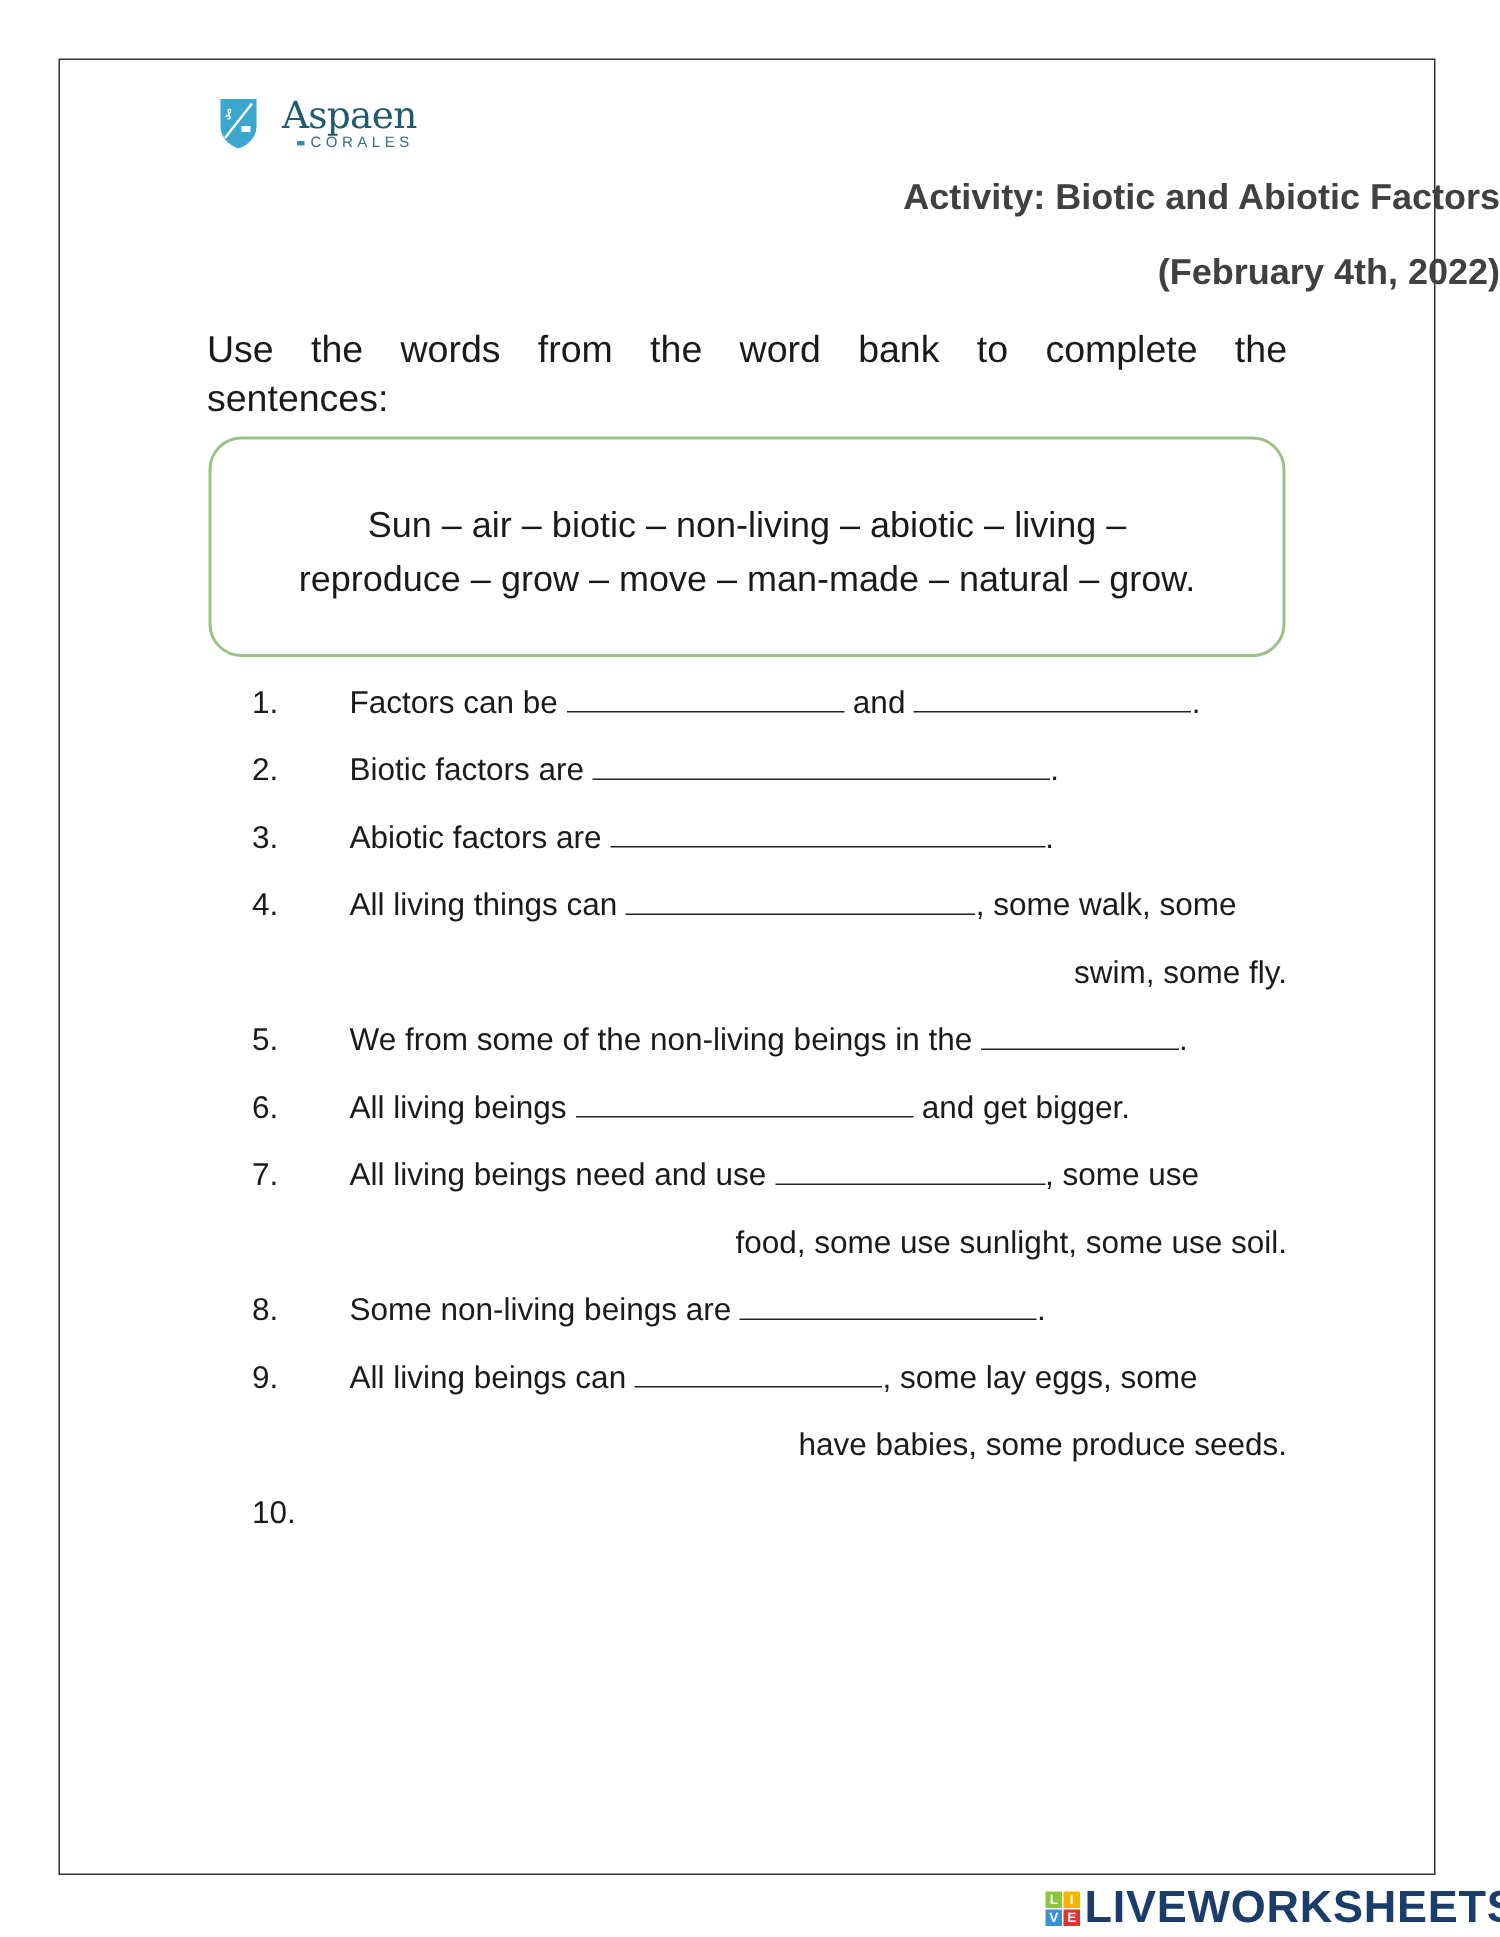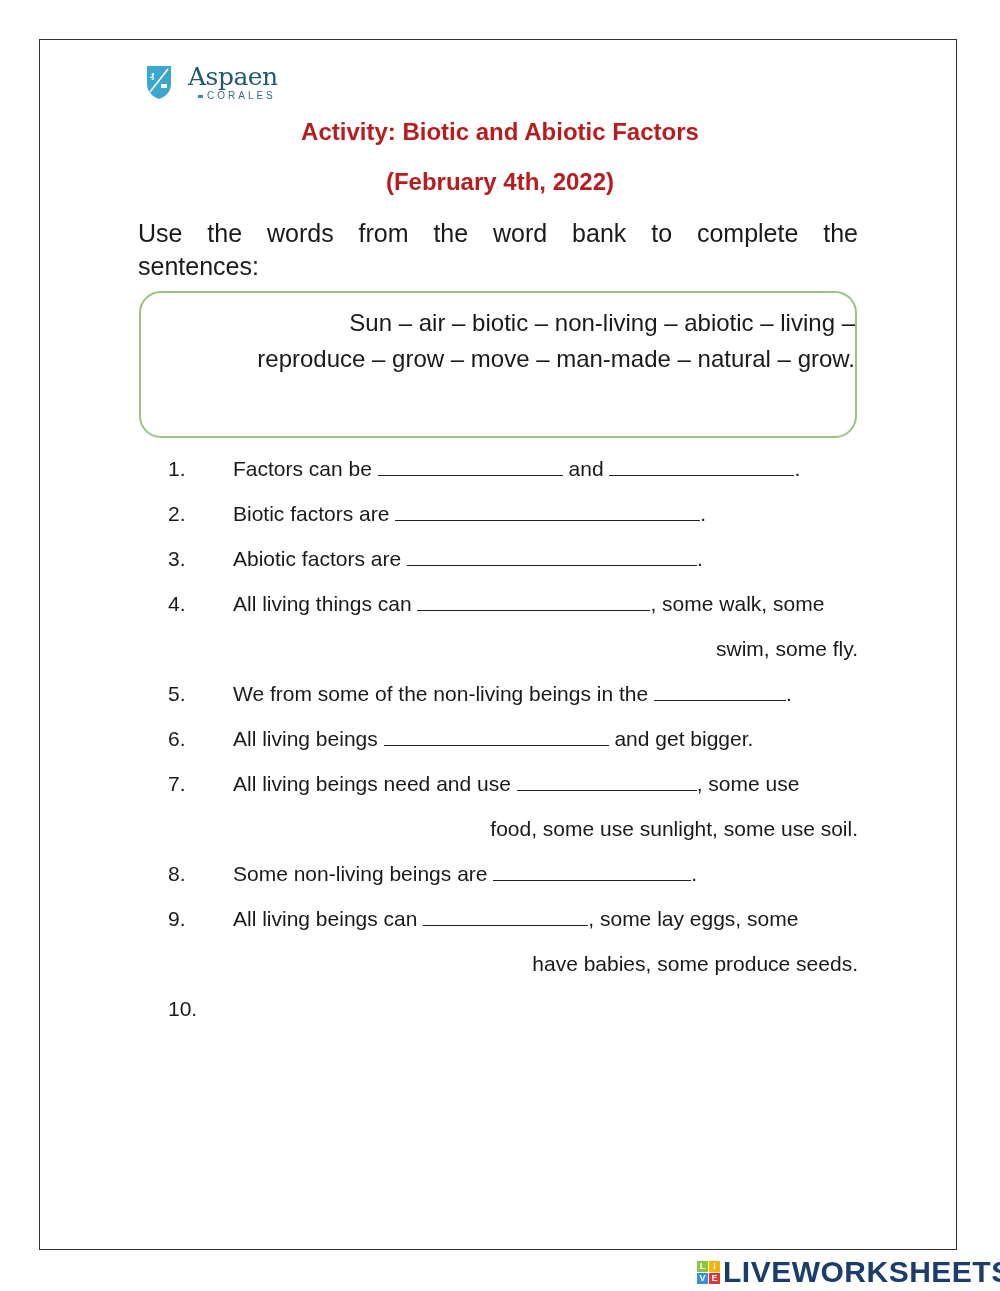--- a/index.html
+++ b/index.html
@@ -4,25 +4,25 @@
 <style>
   html, body { margin: 0; padding: 0; background: #ffffff; }
   body { width: 1000px; height: 1291px; position: relative; overflow: hidden; font-family: "Liberation Sans", sans-serif; color: #1a1a1a; }
   .page { position: absolute; left: 39px; top: 39px; width: 918px; height: 1211px; border: 1.5px solid #333; box-sizing: border-box; background: #fff; }
   .logo { position: absolute; left: 146px; top: 64px; display: flex; align-items: flex-start; }
   .logo-shield { width: 26px; height: 36px; }
   .logo-text { margin-left: 16px; line-height: 1; }
   .logo-name { font-family: "DejaVu Serif", serif; font-size: 25px; color: #1f5a6e; letter-spacing: -0.5px; display: block; }
   .logo-sub { font-family: "Liberation Sans", sans-serif; font-size: 10px; color: #3a6e80; letter-spacing: 3px; display: block; margin-top: 2px; margin-left: 10px; }
   .logo-sub::before { content: ""; display: inline-block; width: 5px; height: 3px; background: #3a8bb0; margin-right: 4px; vertical-align: middle; }
-  .title { position: absolute; left: 0; width: 1000px; text-align: center; color: #b91c1c; font-weight: bold; font-size: 24px; font-family: "Liberation Sans", sans-serif; }
+  .title { position: absolute; left: 0; width: 1000px; text-align: right; color: #404040; font-weight: bold; font-size: 24px; font-family: "Liberation Sans", sans-serif; }
   .title.t1 { top: 118px; }
   .title.t2 { top: 168px; }
   .instructions { position: absolute; left: 138px; top: 217px; width: 720px; font-size: 25px; line-height: 33px; text-align: justify; text-align-last: left; word-spacing: 6px; }
-  .wordbank { position: absolute; left: 139px; top: 291px; width: 718px; height: 147px; border: 2px solid #9ac285; border-radius: 22px; box-sizing: border-box; text-align: right; font-size: 24px; line-height: 36px; padding-top: 12px; }
+  .wordbank { position: absolute; left: 139px; top: 291px; width: 718px; height: 147px; border: 2px solid #9ac285; border-radius: 22px; box-sizing: border-box; text-align: center; font-size: 24px; line-height: 36px; padding-top: 40px; }
   .questions { position: absolute; left: 168px; top: 446px; width: 690px; font-size: 21px; }
   .q { display: flex; line-height: 45px; }
   .q-num { width: 30px; flex: none; }
   .q-body { flex: 1; margin-left: 35px; }
   .q10 .q-num { width: 87px; }
   .blank { display: inline-block; border-bottom: 1.5px solid #222; height: 18px; vertical-align: baseline; }
   .cont { padding-left: 30px; line-height: 45px; text-align: right; }
   .footer { position: absolute; left: 697px; top: 1255px; display: flex; align-items: center; }
   .live-grid { display: grid; grid-template-columns: 11px 11px; grid-template-rows: 11px 11px; gap: 1px; margin-right: 3px; }
   .live-grid span { font-size: 9px; font-weight: bold; color: #fff; text-align: center; line-height: 11px; }

